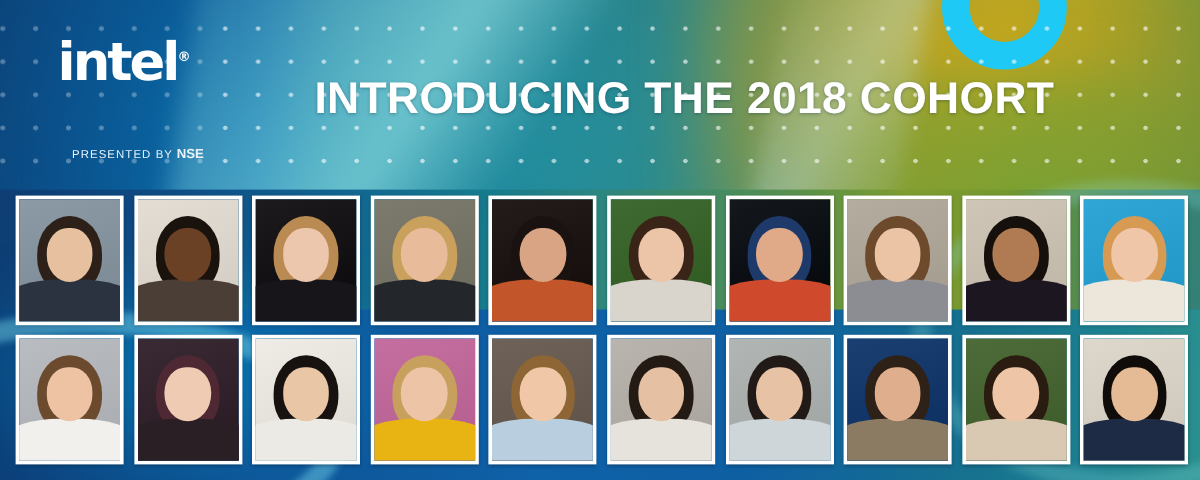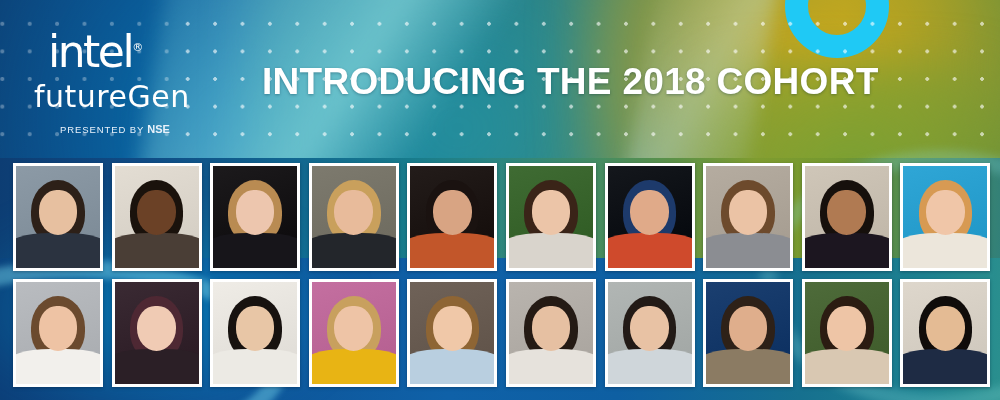--- a/index.html
+++ b/index.html
@@ -70,21 +70,21 @@
     background-image:radial-gradient(circle, rgba(255,255,255,.30) 1.8px, rgba(255,255,255,0) 2.3px);
     background-size:27.4px 27.6px;
     background-position:16px 4px;
   }
 
   
   .logo-block{position:absolute;left:0;top:0;width:196px;height:160px;}
   .intel{
     position:absolute;left:48px;top:26px;
     color:#fff;font-size:44px;line-height:44px;letter-spacing:-2.5px;
-    font-weight:400;font-family:"DejaVu Sans",sans-serif;
+    font-weight:700;font-family:"DejaVu Sans",sans-serif;
   }
   .intel .reg{font-size:11px;vertical-align:super;letter-spacing:0;}
   .futuregen{
     position:absolute;left:34px;top:82px;
     color:#fff;font-size:30px;line-height:30px;letter-spacing:.5px;
     font-weight:400;font-family:"DejaVu Sans",sans-serif;
   }
   .presented{
     position:absolute;left:60px;top:123px;
     color:#e9f2fb;font-size:9.5px;letter-spacing:.9px;font-weight:400;text-align:right;
@@ -153,21 +153,20 @@
   <div class="bg-sweep4"></div>
   <div class="bg-sweep5"></div>
   <div class="bg-sweep2"></div>
   <div class="bg-streak"></div>
   <div class="ring"></div>
   <div class="dots-left"></div>
   <div class="dots"></div>
 
   <div class="logo-block">
     <div class="intel"><span>intel</span><span class="reg">®</span></div>
-    <div class="futuregen">futureGen</div>
     <div class="presented"><span>PRESENTED BY</span><span class="nse">NSE</span></div>
   </div>
 
   <div class="title">INTRODUCING THE 2018 COHORT</div>
 
   <div class="band"></div>
   <div class="band-blue"></div>
   <div class="band-glow"></div>
   <div class="band-arc"></div>
   <div class="band-arc2"></div>

